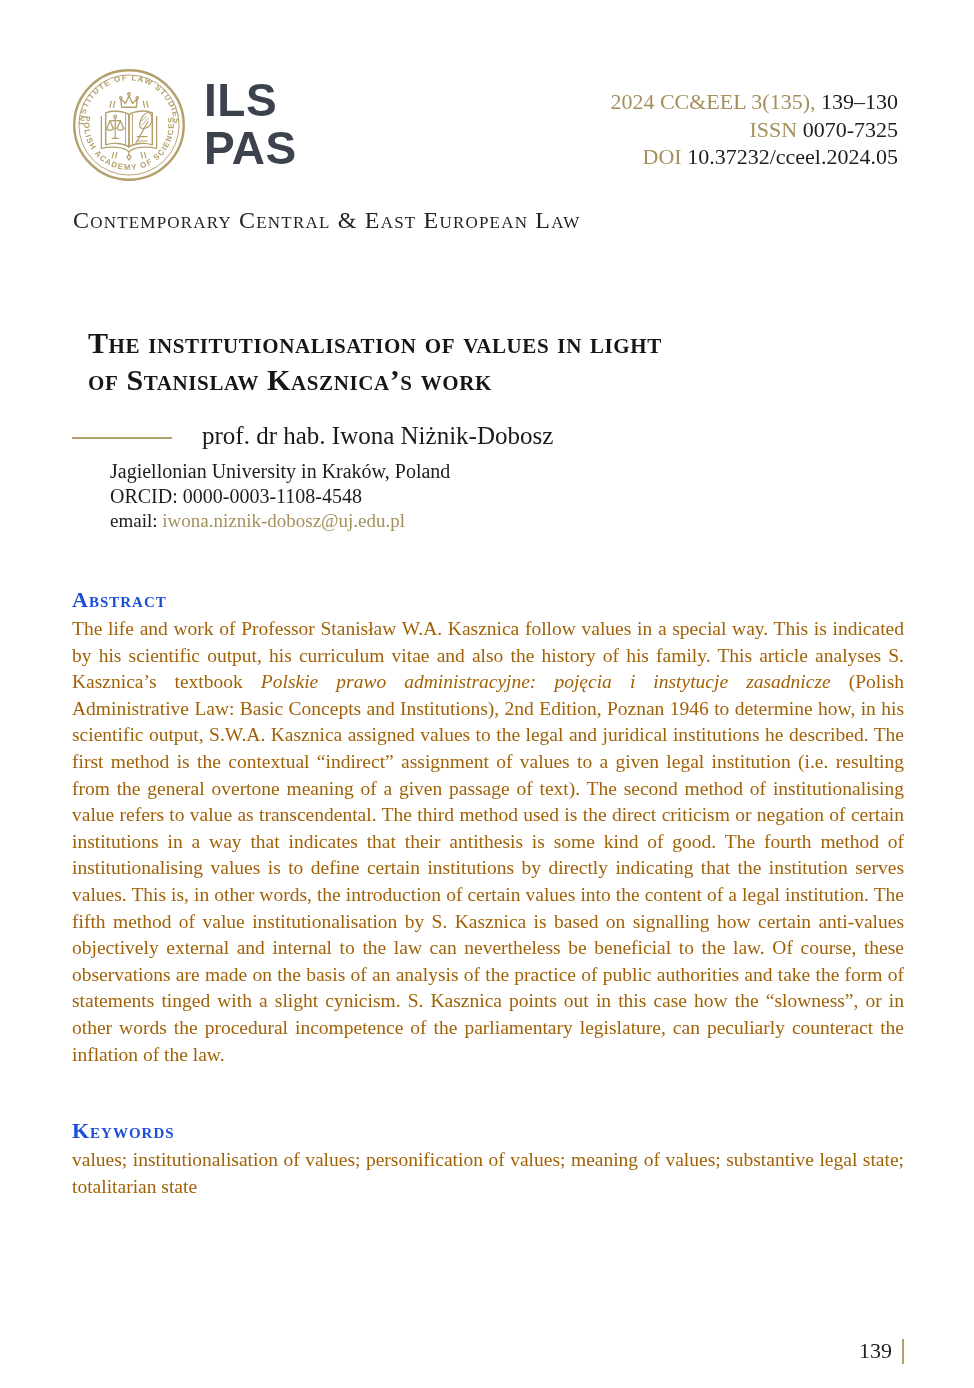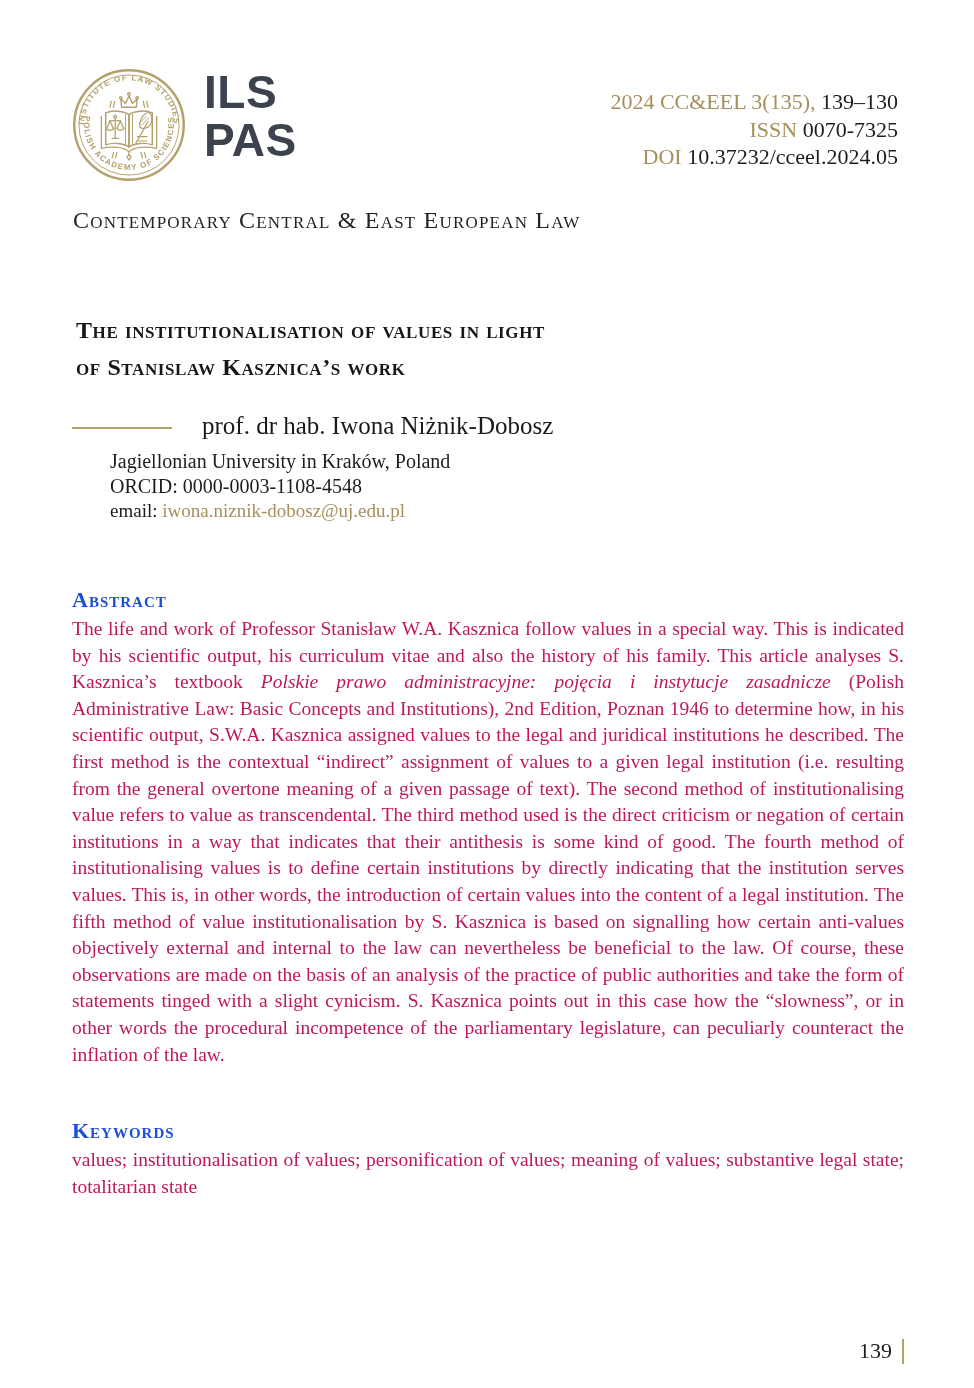--- a/index.html
+++ b/index.html
@@ -25,21 +25,21 @@
   }
   .logo { display: flex; align-items: flex-start; gap: 18px; }
   .seal-svg { width: 114px; height: 114px; display: block; }
   .wordmark {
     font-family: "Liberation Sans", sans-serif;
     font-weight: bold;
     font-size: 46px;
     line-height: 48px;
     letter-spacing: 0.5px;
     color: #3d434e;
-    margin-top: 0;
+    margin-top: 8px;
   }
   .wordmark span { display: block; }
 
   .citation {
     text-align: right;
     margin-top: 20px;
     font-size: 22px;
     line-height: 27.5px;
     color: #1d1d1d;
   }
@@ -52,32 +52,32 @@
     font-variant: small-caps;
     font-size: 24px;
     letter-spacing: 1.2px;
     color: #232323;
   }
 
   
   .title {
     position: absolute;
     top: 308px; left: 72px; right: 70px;
-    margin: 4px;
+    margin: 16px;
     font-variant: small-caps;
     font-weight: bold;
-    font-size: 24px;
+    font-size: 30px;
     line-height: 37px;
     letter-spacing: 0.6px;
     color: #161616;
   }
   .title .tl { display: block; }
 
   
-  .author-block { position: absolute; top: 410px; left: 72px; right: 70px; font-family: Liberation Serif, serif; }
+  .author-block { position: absolute; top: 420px; left: 72px; right: 70px; font-family: Liberation Serif, serif; }
   .author-row { position: relative; padding-left: 130px; }
   .author-rule {
     position: absolute;
     left: 0; top: 17px;
     width: 100px; height: 2px;
     background: #b4a06a;
   }
   .author-name { font-size: 25px; line-height: 32px; color: #1a1a1a; }
   .author-meta { margin-left: 38px; margin-top: 6px; }
   .affiliation { font-size: 20px; line-height: 26px; }
@@ -95,21 +95,21 @@
     font-size: 22px;
     line-height: 27px;
     letter-spacing: 1px;
     color: #1d4ed8;
   }
   .body-text {
     margin: 0;
     font-size: 19.5px;
     line-height: 26.6px;
     text-align: justify;
-    color: #be185d;
+    color: #a16207;
   }
   .body-text .italic { font-style: italic; }
 
   
   .footer {
     position: absolute;
     top: 1338px; right: 70px;
     display: flex;
     align-items: center;
     gap: 10px;

